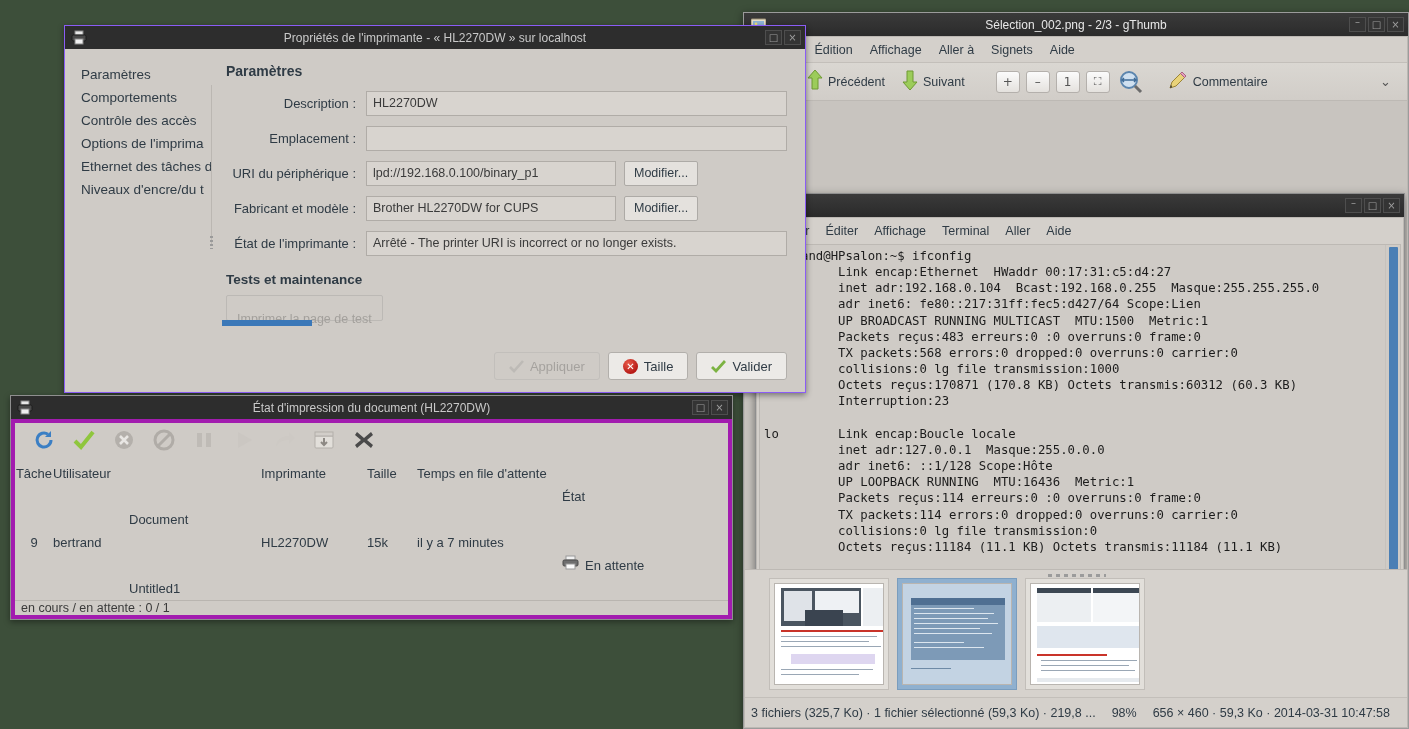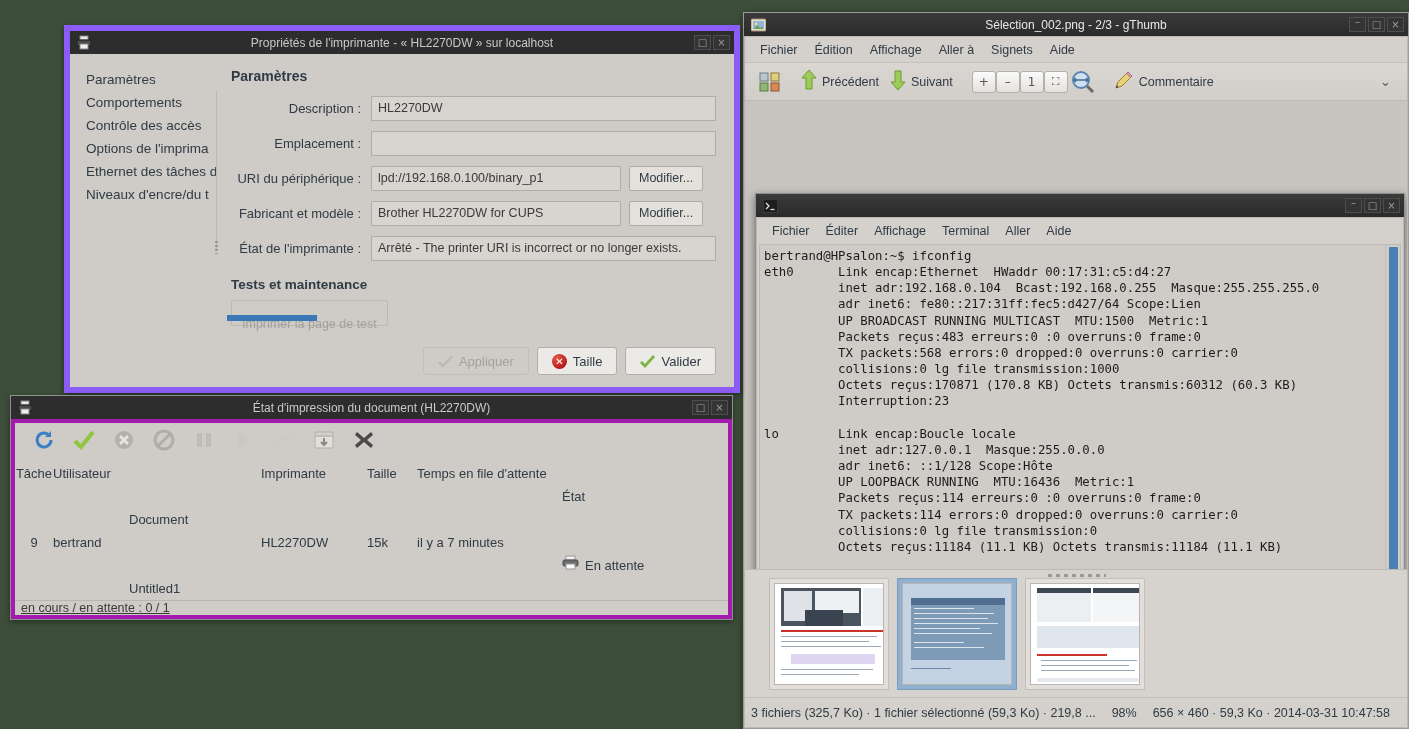--- a/index.html
+++ b/index.html
@@ -26,22 +26,22 @@
   .tb-title.bright { color: #e8e8e8; }
   .tb-btns { margin-left:auto; display:flex; gap:2px; padding-right:4px; z-index:2; }
   .tb-btn {
     width:17px; height:15px; border:1px solid #4e4e4e;
     background:#343434; color:#9d9d9d; font-size:10px; line-height:13px;
     text-align:center; font-family:"DejaVu Sans", sans-serif;
   }
   .tb-btn.min { line-height:8px; }
 
   
-  #printer-props { left:64px; top:25px; width:676px; height:368px;
-     border:6px solid #8b5cf6; box-shadow: 0 2px 6px rgba(0,0,0,.45);}
+  #printer-props { left:64px; top:25px; width:742px; height:368px;
+     border:1px solid #8b5cf6; box-shadow: 0 2px 6px rgba(0,0,0,.45);}
   #printer-props .titlebar { background:#2d2d2d; }
   .pp-body { display:flex; height: calc(100% - 23px); background:#cfcbc6; }
   .pp-side { width:146px; padding:14px 0 0 16px; overflow:hidden; }
   .pp-side-item { font-size:13.5px; color:#2f3b45; line-height:23px;
      white-space:nowrap; }
   .pp-sep { width:1px; background:#bbb7b2; margin-top:36px; height:160px; position:relative; }
   .pp-sep:after{content:"";position:absolute;left:-2px;top:150px;width:5px;height:14px;
      background:radial-gradient(#9a9a9a 40%, transparent 41%) 0 0/5px 4px;}
   .pp-main { flex:1; padding:14px 18px 0 14px; position:relative; }
   .pp-h { font-size:14px; font-weight:bold; color:#2f3b45; margin-bottom:12px;}
@@ -90,33 +90,33 @@
   .pj-c1 { width:76px; }
   .pj-c2 { width:132px;margin-top:46px; }
   .pj-c3 { width:106px; }
   .pj-c4 { width:50px; }
   .pj-c5 { width:145px; }
   .pj-c6 { width:140px; display:flex; align-items:center; gap:6px; }
   .pj-hdr { color:#2f3b45; }
   .pj-list { flex:1; }
   .pj-status { border-top:1px solid #b9b5b0; height:16px;
      font-size:12.5px; color:#3a3a3a; display:flex; align-items:center;
-     padding-left:6px;text-decoration:underline; }
+     padding-left:6px; }
 
   
   #gthumb { left:743px; top:12px; width:666px; height:717px;
      border:1px solid #9b9b9b; box-shadow:0 2px 8px rgba(0,0,0,.45); }
   #gthumb .titlebar { background: linear-gradient(#3a3a3a,#2b2b2b); justify-content: space-between; }
   .gt-body { height:calc(100% - 23px); background:#d4d0cb;
      display:flex; flex-direction:column; border:1px solid #bcb8b3; }
   .gt-menubar { height:26px; display:flex; align-items:center;
      gap:3px; padding-left:8px; font-size:12.5px; color:#2f3b45;
      border-bottom:1px solid #c3bfba;}
   .gt-menubar span { padding:3px 7px; }
-  .gt-toolbar { height:38px; display:flex; align-items:center; 
+  .gt-toolbar { height:38px; display:flex; align-items:center; gap:6px;
      padding:0 8px; border-bottom:1px solid #bdb9b4;
      background:linear-gradient(#dad7d2,#d1cdc8); }
   .tbitem { display:flex; align-items:center; gap:4px; font-size:12.5px;
      color:#2f3b45; padding:2px 5px; }
   .sqicon { width:24px; height:22px; border:1px solid #b4b0ac; border-radius:3px;
      background:linear-gradient(#fbfbfb,#e4e1dd);
      display:flex; align-items:center; justify-content:center;
      font-size:12px; color:#555; font-family:"DejaVu Sans", sans-serif;}
   .gt-viewer { flex:1; background:#c8c4bf; position:relative; overflow:hidden; }
   .gt-thumbs { height:128px; background:#d6d2cd;

